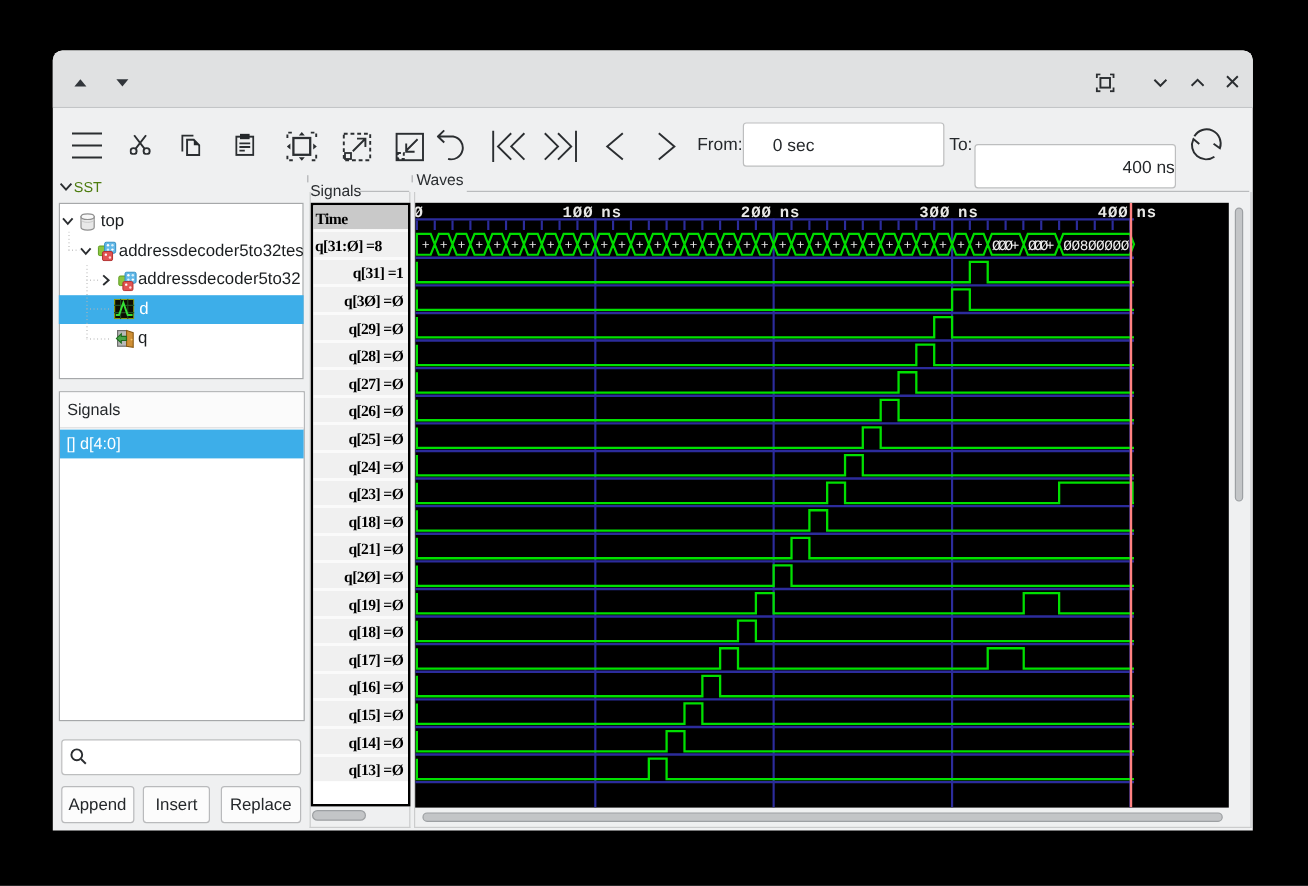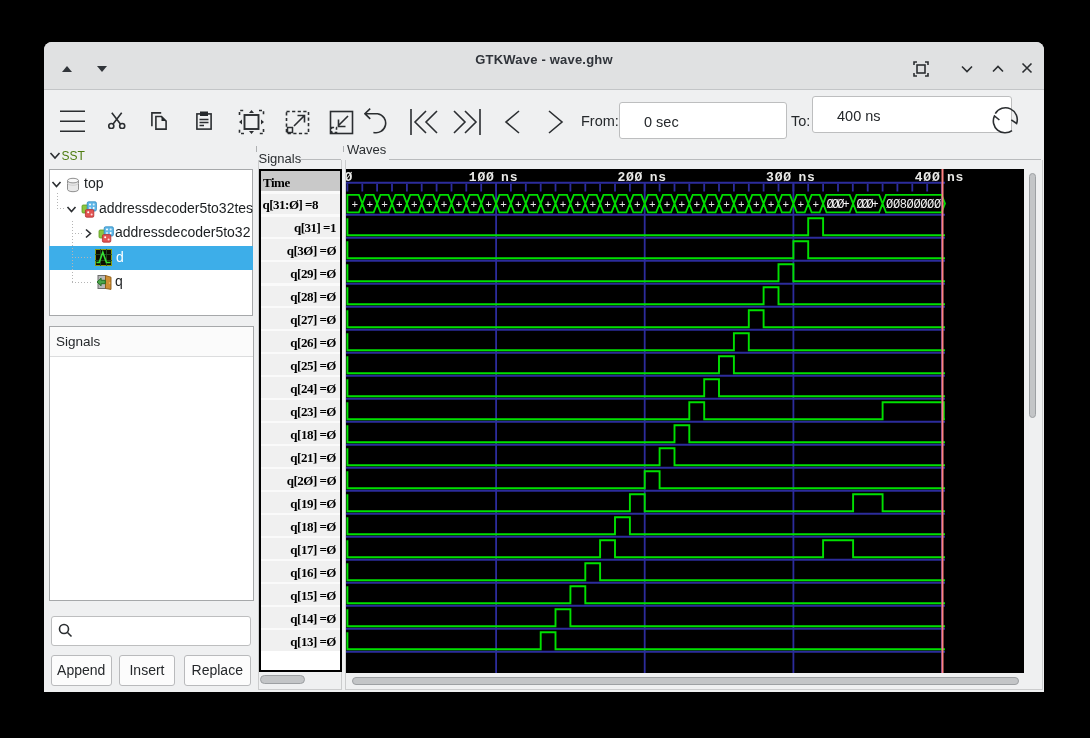--- a/index.html
+++ b/index.html
@@ -50,21 +50,20 @@
 
 .thumb { position:absolute; background:#c3c5c7; border:1px solid #9da0a3; border-radius:4.5px; }
 .dotv { position:absolute; width:1px; background-image:linear-gradient(#b5b5b5 1px, transparent 1px); background-size:1px 3px; }
 .doth { position:absolute; height:1px; background-image:linear-gradient(90deg,#b5b5b5 1px, transparent 1px); background-size:3px 1px; }
 </style></head>
 <body>
 <div id="win">
   <div id="titlebar">
     <div class="tri" style="left:18px;border-left:5px solid transparent;border-right:5px solid transparent;border-bottom:6px solid #31353a;"></div>
     <div class="tri" style="left:53px;border-left:5px solid transparent;border-right:5px solid transparent;border-top:6px solid #31353a;"></div>
-    <div class="ttl" id="title1">GTKWave - wave.ghw</div>
     <svg class="ic" style="left:869px;top:19px" width="16" height="16" viewBox="0 0 16 16">
       <rect x="4" y="4" width="8" height="8"></rect>
       <path d="M1 4V1H4 M12 1H15V4 M15 12V15H12 M4 15H1V12"></path>
     </svg>
     <svg class="ic" style="left:916px;top:21px" width="14" height="12" viewBox="0 0 14 12">
         <path d="M2 3.5 L7 8.5 L12 3.5"></path>
       </svg>
     <svg class="ic" style="left:947px;top:21px" width="14" height="12" viewBox="0 0 14 12">
         <path d="M2 8.5 L7 3.5 L12 8.5"></path>
       </svg>
@@ -130,21 +129,21 @@
     <path d="M18 3 L5 14 L18 25"></path>
   </svg>
 
 <svg class="ic" style="left:545px;top:108px" width="22" height="28" viewBox="0 0 22 28" stroke-width="2">
     <path d="M4 3 L17 14 L4 25"></path>
   </svg>
 
 <div class="lbl" style="left:581px">From:</div>
 <div class="input" style="left:619px;top:102px;width:168px;">0 sec</div>
 <div class="lbl" style="left:791px">To:</div>
-<div class="input" style="left:812px;top:96px;width:200px;">400 ns</div>
+<div class="input" style="left:812px;top:120px;width:168px;text-align:right;">400 ns</div>
 
 <svg class="ic" style="left:992px;top:106px" width="28" height="28" viewBox="0 0 28 28" stroke-width="1.7">
   <path d="M3.3 7.6 A11.8 11.8 0 0 1 24.6 17.5 L19.3 13.8"></path>
   <path d="M20 24.6 A11.8 11.8 0 0 1 2.5 9.9 L7.4 14"></path>
 </svg>
 
 <div style="position:absolute;left:255.5px;top:146px;width:1.5px;height:6px;background:#aeb0b2"></div>
 <div style="position:absolute;left:342.5px;top:146px;width:1.5px;height:6px;background:#aeb0b2"></div>
 
 <svg class="ic" style="left:49px;top:151px" width="12" height="9" viewBox="0 0 12 9" stroke-width="1.7">
@@ -208,20 +207,21 @@
 <path d="M1 6.3 H5.2 V4.2 L9.3 8 L5.2 11.8 V9.7 H1 Z" fill="#4aa64a" stroke="#1f6b1f" stroke-width="0.9" transform="rotate(180 5.15 8)"></path>
 </svg>
 <div class="abs trow" style="left:84px;top:171px;line-height:24px">top</div>
 <div class="abs trow" style="left:99px;top:195.5px;line-height:24px;width:154px;overflow:hidden;white-space:nowrap">addressdecoder5to32tes</div>
 <div class="abs trow" style="left:115px;top:220px;line-height:24px;width:138px;overflow:hidden;white-space:nowrap">addressdecoder5to32</div>
 <div class="abs trow" style="left:116px;top:244.5px;line-height:24px;color:#fff">d</div>
 <div class="abs trow" style="left:115px;top:269px;line-height:24px">q</div>
 
 <div id="sigbox">
   <div id="sighdr">Signals</div>
+  <div id="sigsel">[] d[4:0]</div>
 </div>
 <div id="search"></div>
 <svg class="ic" style="left:57px;top:622px" width="17" height="17" viewBox="0 0 17 17" stroke-width="1.5">
   <circle cx="7" cy="7" r="4.5"></circle>
     <path d="M10.5 10.5 L14.5 14.5"></path>
 </svg>
 <div class="btn" style="left:50.5px;width:61.5px">Append</div>
 <div class="btn" style="left:119px;width:56px">Insert</div>
 <div class="btn" style="left:184px;width:66.5px">Replace</div>
 

